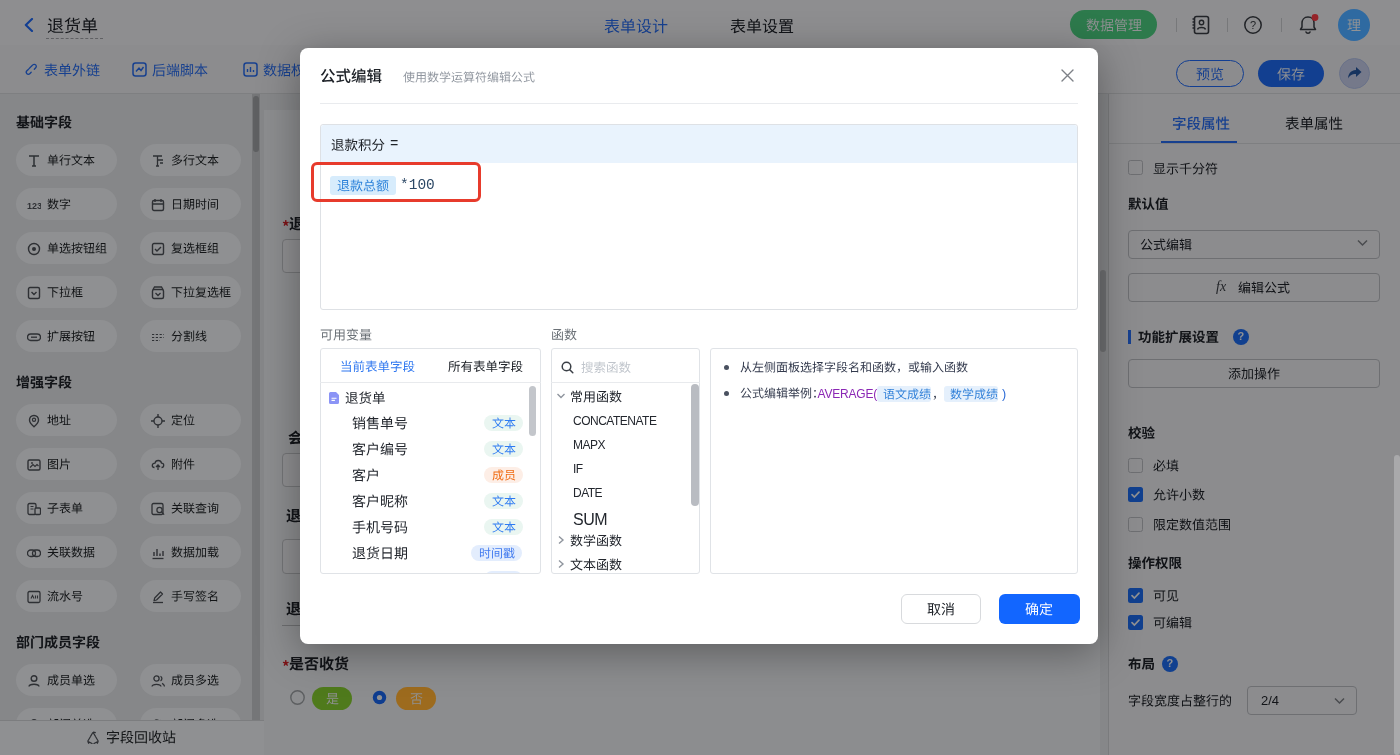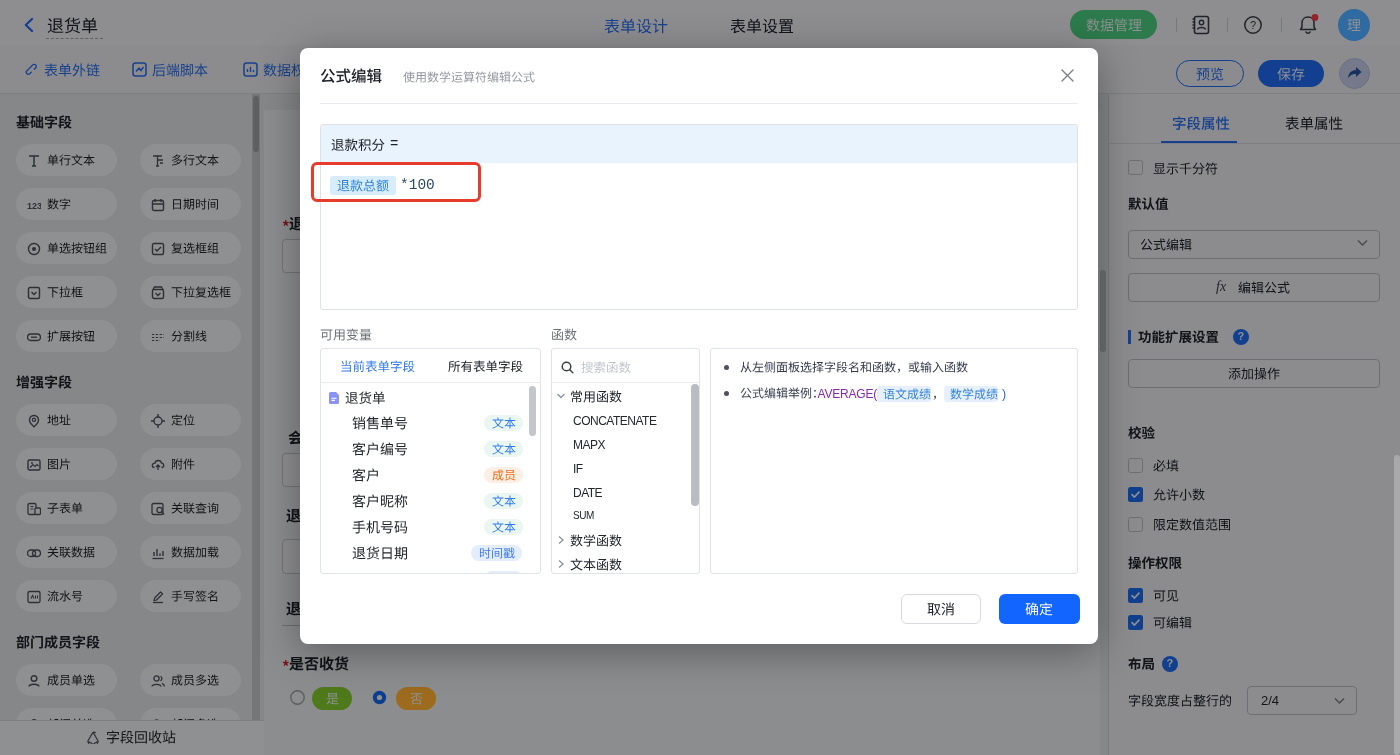--- a/index.html
+++ b/index.html
@@ -693,21 +693,21 @@
   </svg>
 <div style="position:absolute;left:570px;top:389.5px;line-height:0;">
     <svg class="z" width="52.0" height="13" viewBox="0 -880 4000 1000">
       <path transform="translate(0,0)" fill="#23272e" d="M313 -491H692V-393H313ZM152 -253V35H227V-185H474V80H551V-185H784V-44C784 -32 780 -29 764 -27C748 -27 695 -27 635 -29C645 -9 657 19 661 39C739 39 789 39 821 28C852 17 860 -4 860 -43V-253H551V-336H768V-548H241V-336H474V-253ZM168 -803C198 -769 231 -719 247 -685H86V-470H158V-619H847V-470H921V-685H544V-841H468V-685H259L320 -714C303 -746 268 -795 236 -831ZM763 -832C743 -796 706 -743 678 -710L740 -685C769 -715 807 -761 841 -805Z M1153 -770V-407C1153 -266 1143 -89 1032 36C1049 45 1079 70 1090 85C1167 0 1201 -115 1216 -227H1467V71H1543V-227H1813V-22C1813 -4 1806 2 1786 3C1767 4 1699 5 1629 2C1639 22 1651 55 1655 74C1749 75 1807 74 1841 62C1875 50 1887 27 1887 -22V-770ZM1227 -698H1467V-537H1227ZM1813 -698V-537H1543V-698ZM1227 -466H1467V-298H1223C1226 -336 1227 -373 1227 -407ZM1813 -466V-298H1543V-466Z M2209 -536C2259 -491 2317 -426 2345 -384L2395 -431C2367 -470 2310 -531 2257 -575ZM2087 -616V26H2840V80H2915V-618H2840V-44H2162V-616ZM2464 -607V-397C2361 -332 2256 -264 2187 -224L2224 -162C2293 -209 2379 -269 2464 -329V-170C2464 -158 2460 -154 2447 -154C2433 -153 2388 -153 2340 -155C2350 -135 2360 -107 2363 -87C2429 -87 2475 -88 2502 -99C2530 -110 2538 -130 2538 -169V-360C2621 -290 2707 -206 2754 -150L2801 -202C2763 -246 2699 -306 2631 -364C2684 -417 2745 -488 2795 -551L2732 -584C2697 -529 2638 -455 2587 -401L2538 -440V-577C2632 -625 2735 -695 2806 -762L2755 -801L2739 -797H2182V-728H2660C2603 -683 2529 -637 2464 -607Z M3443 -821C3425 -782 3393 -723 3368 -688L3417 -664C3443 -697 3477 -747 3506 -793ZM3088 -793C3114 -751 3141 -696 3150 -661L3207 -686C3198 -722 3171 -776 3143 -815ZM3410 -260C3387 -208 3355 -164 3317 -126C3279 -145 3240 -164 3203 -180C3217 -204 3233 -231 3247 -260ZM3110 -153C3159 -134 3214 -109 3264 -83C3200 -37 3123 -5 3041 14C3054 28 3070 54 3077 72C3169 47 3254 8 3326 -50C3359 -30 3389 -11 3412 6L3460 -43C3437 -59 3408 -77 3375 -95C3428 -152 3470 -222 3495 -309L3454 -326L3442 -323H3278L3300 -375L3233 -387C3226 -367 3216 -345 3206 -323H3070V-260H3175C3154 -220 3131 -183 3110 -153ZM3257 -841V-654H3050V-592H3234C3186 -527 3109 -465 3039 -435C3054 -421 3071 -395 3080 -378C3141 -411 3207 -467 3257 -526V-404H3327V-540C3375 -505 3436 -458 3461 -435L3503 -489C3479 -506 3391 -562 3342 -592H3531V-654H3327V-841ZM3629 -832C3604 -656 3559 -488 3481 -383C3497 -373 3526 -349 3538 -337C3564 -374 3586 -418 3606 -467C3628 -369 3657 -278 3694 -199C3638 -104 3560 -31 3451 22C3465 37 3486 67 3493 83C3595 28 3672 -41 3731 -129C3781 -44 3843 24 3921 71C3933 52 3955 26 3972 12C3888 -33 3822 -106 3771 -198C3824 -301 3858 -426 3880 -576H3948V-646H3663C3677 -702 3689 -761 3698 -821ZM3809 -576C3793 -461 3769 -361 3733 -276C3695 -366 3667 -468 3648 -576Z"></path>
     </svg>
   </div>
 <div style="position:absolute;left:573px;top:414px;font-size:12px;letter-spacing:-0.5px;color:#23272e;line-height:1.2">CONCATENATE</div>
 <div style="position:absolute;left:573px;top:438px;font-size:12px;letter-spacing:-0.5px;color:#23272e;line-height:1.2">MAPX</div>
 <div style="position:absolute;left:573px;top:462px;font-size:12px;letter-spacing:-0.5px;color:#23272e;line-height:1.2">IF</div>
 <div style="position:absolute;left:573px;top:486px;font-size:12px;letter-spacing:-0.5px;color:#23272e;line-height:1.2">DATE</div>
-<div style="position:absolute;left:573px;top:510px;font-size:10px;letter-spacing:-0.5px;color:#23272e;line-height:1.2">SUM</div>
+<div style="position:absolute;left:573px;top:510px;font-size:16px;letter-spacing:-0.5px;color:#23272e;line-height:1.2">SUM</div>
 <svg style="position:absolute;left:557px;top:535px" width="9" height="10" viewBox="0 0 9 10">
     <path d="M2 1.5 L6 5 L2 8.5" stroke="#8f959e" stroke-width="1.4" fill="none"></path>
   </svg>
 <div style="position:absolute;left:570px;top:533.5px;line-height:0;">
     <svg class="z" width="52.0" height="13" viewBox="0 -880 4000 1000">
       <path transform="translate(0,0)" fill="#23272e" d="M443 -821C425 -782 393 -723 368 -688L417 -664C443 -697 477 -747 506 -793ZM88 -793C114 -751 141 -696 150 -661L207 -686C198 -722 171 -776 143 -815ZM410 -260C387 -208 355 -164 317 -126C279 -145 240 -164 203 -180C217 -204 233 -231 247 -260ZM110 -153C159 -134 214 -109 264 -83C200 -37 123 -5 41 14C54 28 70 54 77 72C169 47 254 8 326 -50C359 -30 389 -11 412 6L460 -43C437 -59 408 -77 375 -95C428 -152 470 -222 495 -309L454 -326L442 -323H278L300 -375L233 -387C226 -367 216 -345 206 -323H70V-260H175C154 -220 131 -183 110 -153ZM257 -841V-654H50V-592H234C186 -527 109 -465 39 -435C54 -421 71 -395 80 -378C141 -411 207 -467 257 -526V-404H327V-540C375 -505 436 -458 461 -435L503 -489C479 -506 391 -562 342 -592H531V-654H327V-841ZM629 -832C604 -656 559 -488 481 -383C497 -373 526 -349 538 -337C564 -374 586 -418 606 -467C628 -369 657 -278 694 -199C638 -104 560 -31 451 22C465 37 486 67 493 83C595 28 672 -41 731 -129C781 -44 843 24 921 71C933 52 955 26 972 12C888 -33 822 -106 771 -198C824 -301 858 -426 880 -576H948V-646H663C677 -702 689 -761 698 -821ZM809 -576C793 -461 769 -361 733 -276C695 -366 667 -468 648 -576Z M1460 -347V-275H1060V-204H1460V-14C1460 1 1455 5 1435 7C1414 8 1347 8 1269 6C1282 26 1296 57 1302 78C1393 78 1450 77 1487 65C1524 55 1536 33 1536 -13V-204H1945V-275H1536V-315C1627 -354 1719 -411 1784 -469L1735 -506L1719 -502H1228V-436H1635C1583 -402 1519 -368 1460 -347ZM1424 -824C1454 -778 1486 -716 1500 -674H1280L1318 -693C1301 -732 1259 -788 1221 -830L1159 -802C1191 -764 1227 -712 1246 -674H1080V-475H1152V-606H1853V-475H1928V-674H1763C1796 -714 1831 -763 1861 -808L1785 -834C1762 -785 1720 -721 1683 -674H1520L1572 -694C1559 -737 1524 -801 1490 -849Z M2209 -536C2259 -491 2317 -426 2345 -384L2395 -431C2367 -470 2310 -531 2257 -575ZM2087 -616V26H2840V80H2915V-618H2840V-44H2162V-616ZM2464 -607V-397C2361 -332 2256 -264 2187 -224L2224 -162C2293 -209 2379 -269 2464 -329V-170C2464 -158 2460 -154 2447 -154C2433 -153 2388 -153 2340 -155C2350 -135 2360 -107 2363 -87C2429 -87 2475 -88 2502 -99C2530 -110 2538 -130 2538 -169V-360C2621 -290 2707 -206 2754 -150L2801 -202C2763 -246 2699 -306 2631 -364C2684 -417 2745 -488 2795 -551L2732 -584C2697 -529 2638 -455 2587 -401L2538 -440V-577C2632 -625 2735 -695 2806 -762L2755 -801L2739 -797H2182V-728H2660C2603 -683 2529 -637 2464 -607Z M3443 -821C3425 -782 3393 -723 3368 -688L3417 -664C3443 -697 3477 -747 3506 -793ZM3088 -793C3114 -751 3141 -696 3150 -661L3207 -686C3198 -722 3171 -776 3143 -815ZM3410 -260C3387 -208 3355 -164 3317 -126C3279 -145 3240 -164 3203 -180C3217 -204 3233 -231 3247 -260ZM3110 -153C3159 -134 3214 -109 3264 -83C3200 -37 3123 -5 3041 14C3054 28 3070 54 3077 72C3169 47 3254 8 3326 -50C3359 -30 3389 -11 3412 6L3460 -43C3437 -59 3408 -77 3375 -95C3428 -152 3470 -222 3495 -309L3454 -326L3442 -323H3278L3300 -375L3233 -387C3226 -367 3216 -345 3206 -323H3070V-260H3175C3154 -220 3131 -183 3110 -153ZM3257 -841V-654H3050V-592H3234C3186 -527 3109 -465 3039 -435C3054 -421 3071 -395 3080 -378C3141 -411 3207 -467 3257 -526V-404H3327V-540C3375 -505 3436 -458 3461 -435L3503 -489C3479 -506 3391 -562 3342 -592H3531V-654H3327V-841ZM3629 -832C3604 -656 3559 -488 3481 -383C3497 -373 3526 -349 3538 -337C3564 -374 3586 -418 3606 -467C3628 -369 3657 -278 3694 -199C3638 -104 3560 -31 3451 22C3465 37 3486 67 3493 83C3595 28 3672 -41 3731 -129C3781 -44 3843 24 3921 71C3933 52 3955 26 3972 12C3888 -33 3822 -106 3771 -198C3824 -301 3858 -426 3880 -576H3948V-646H3663C3677 -702 3689 -761 3698 -821ZM3809 -576C3793 -461 3769 -361 3733 -276C3695 -366 3667 -468 3648 -576Z"></path>
     </svg>
   </div>
 <svg style="position:absolute;left:557px;top:559px" width="9" height="10" viewBox="0 0 9 10">
     <path d="M2 1.5 L6 5 L2 8.5" stroke="#8f959e" stroke-width="1.4" fill="none"></path>

